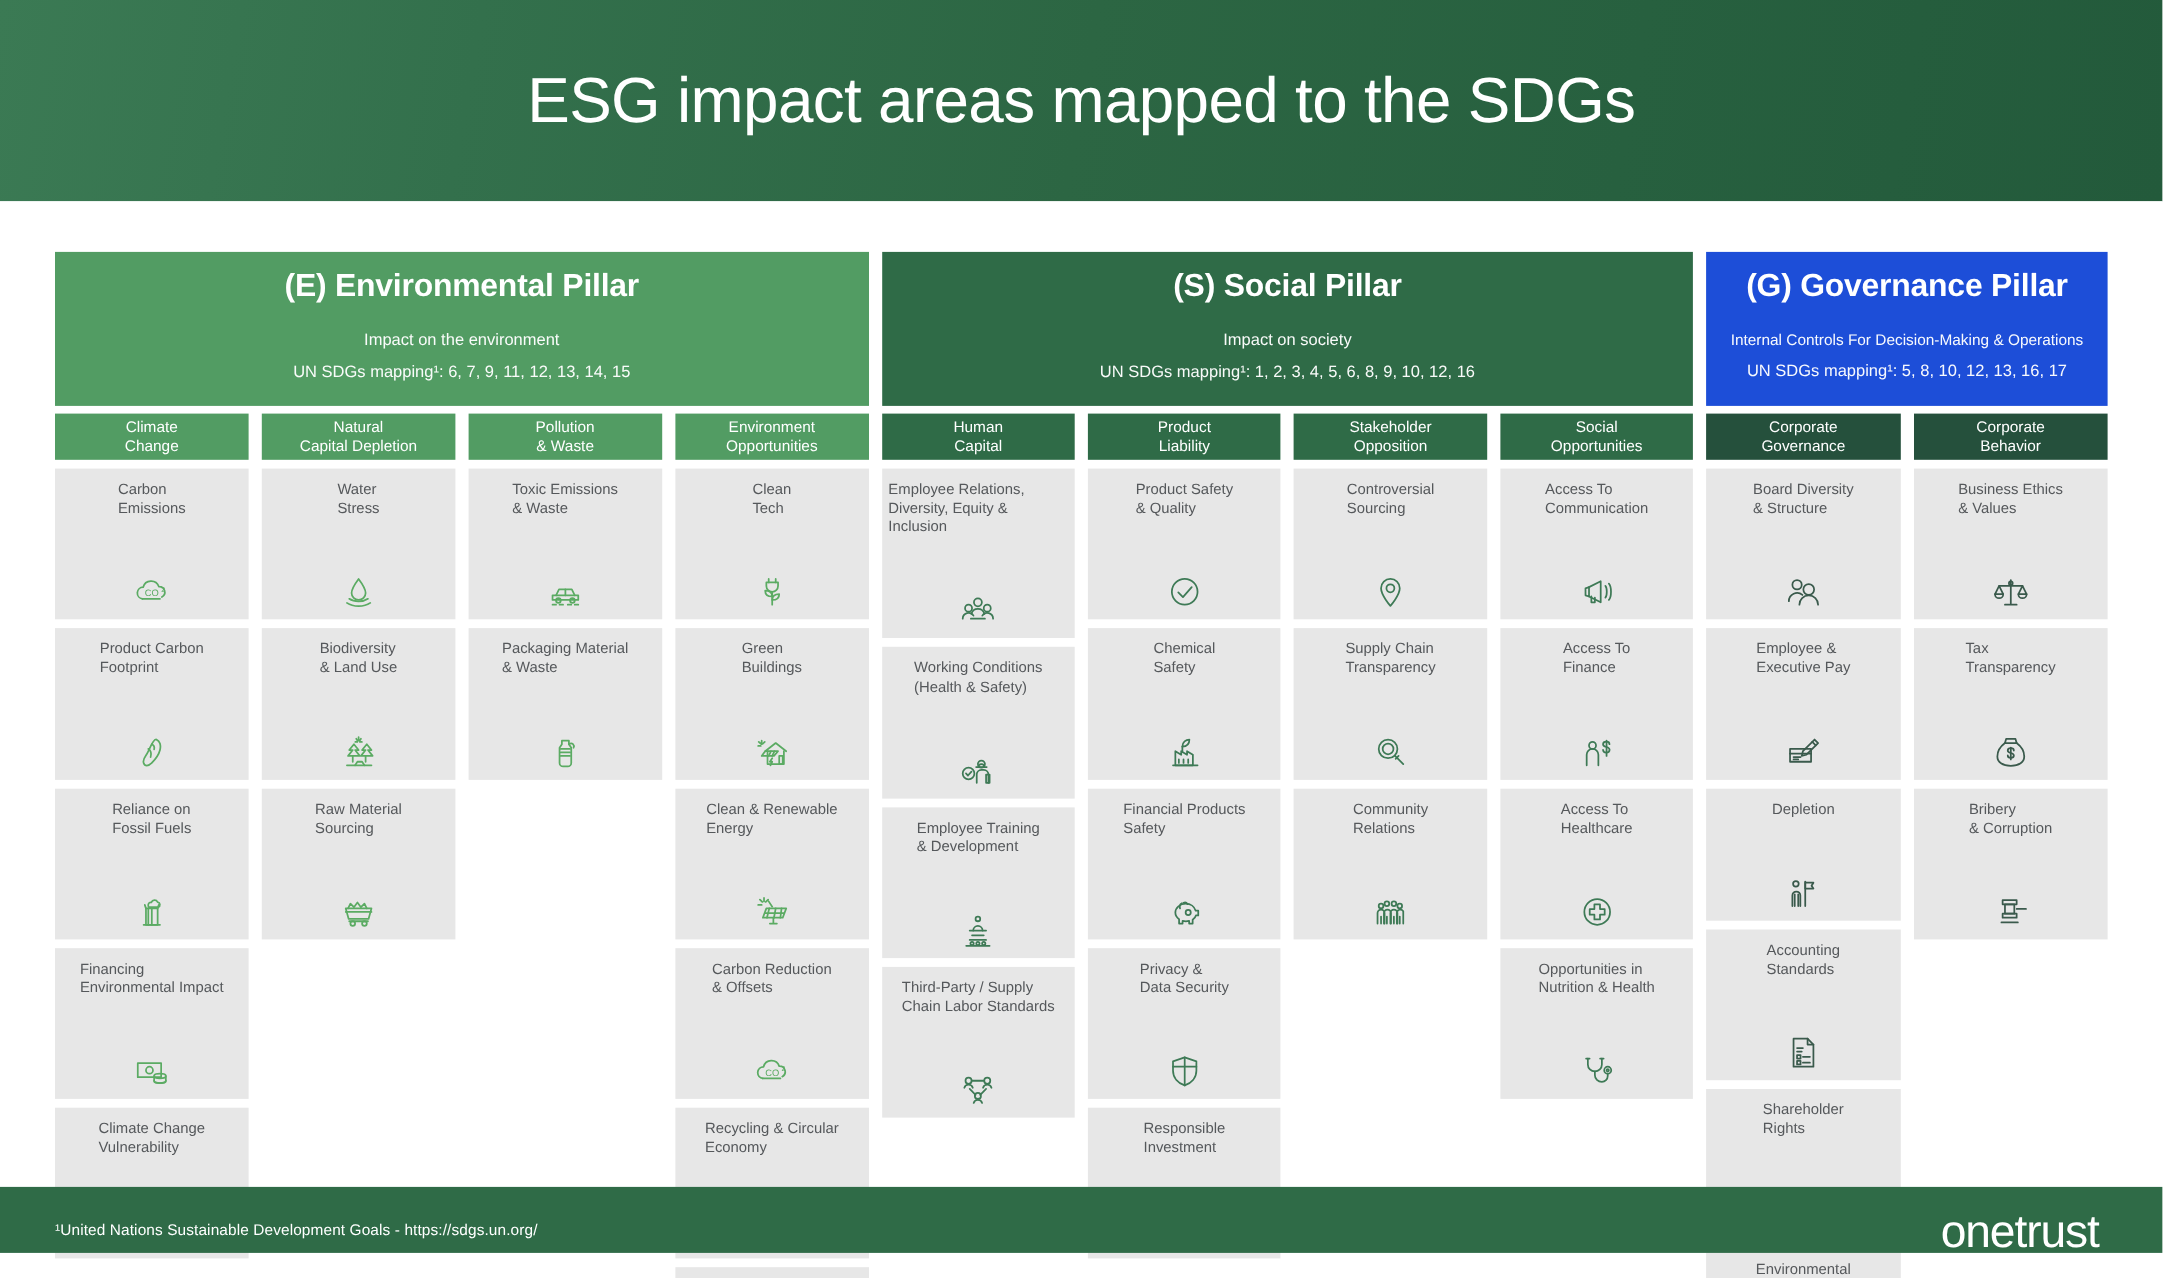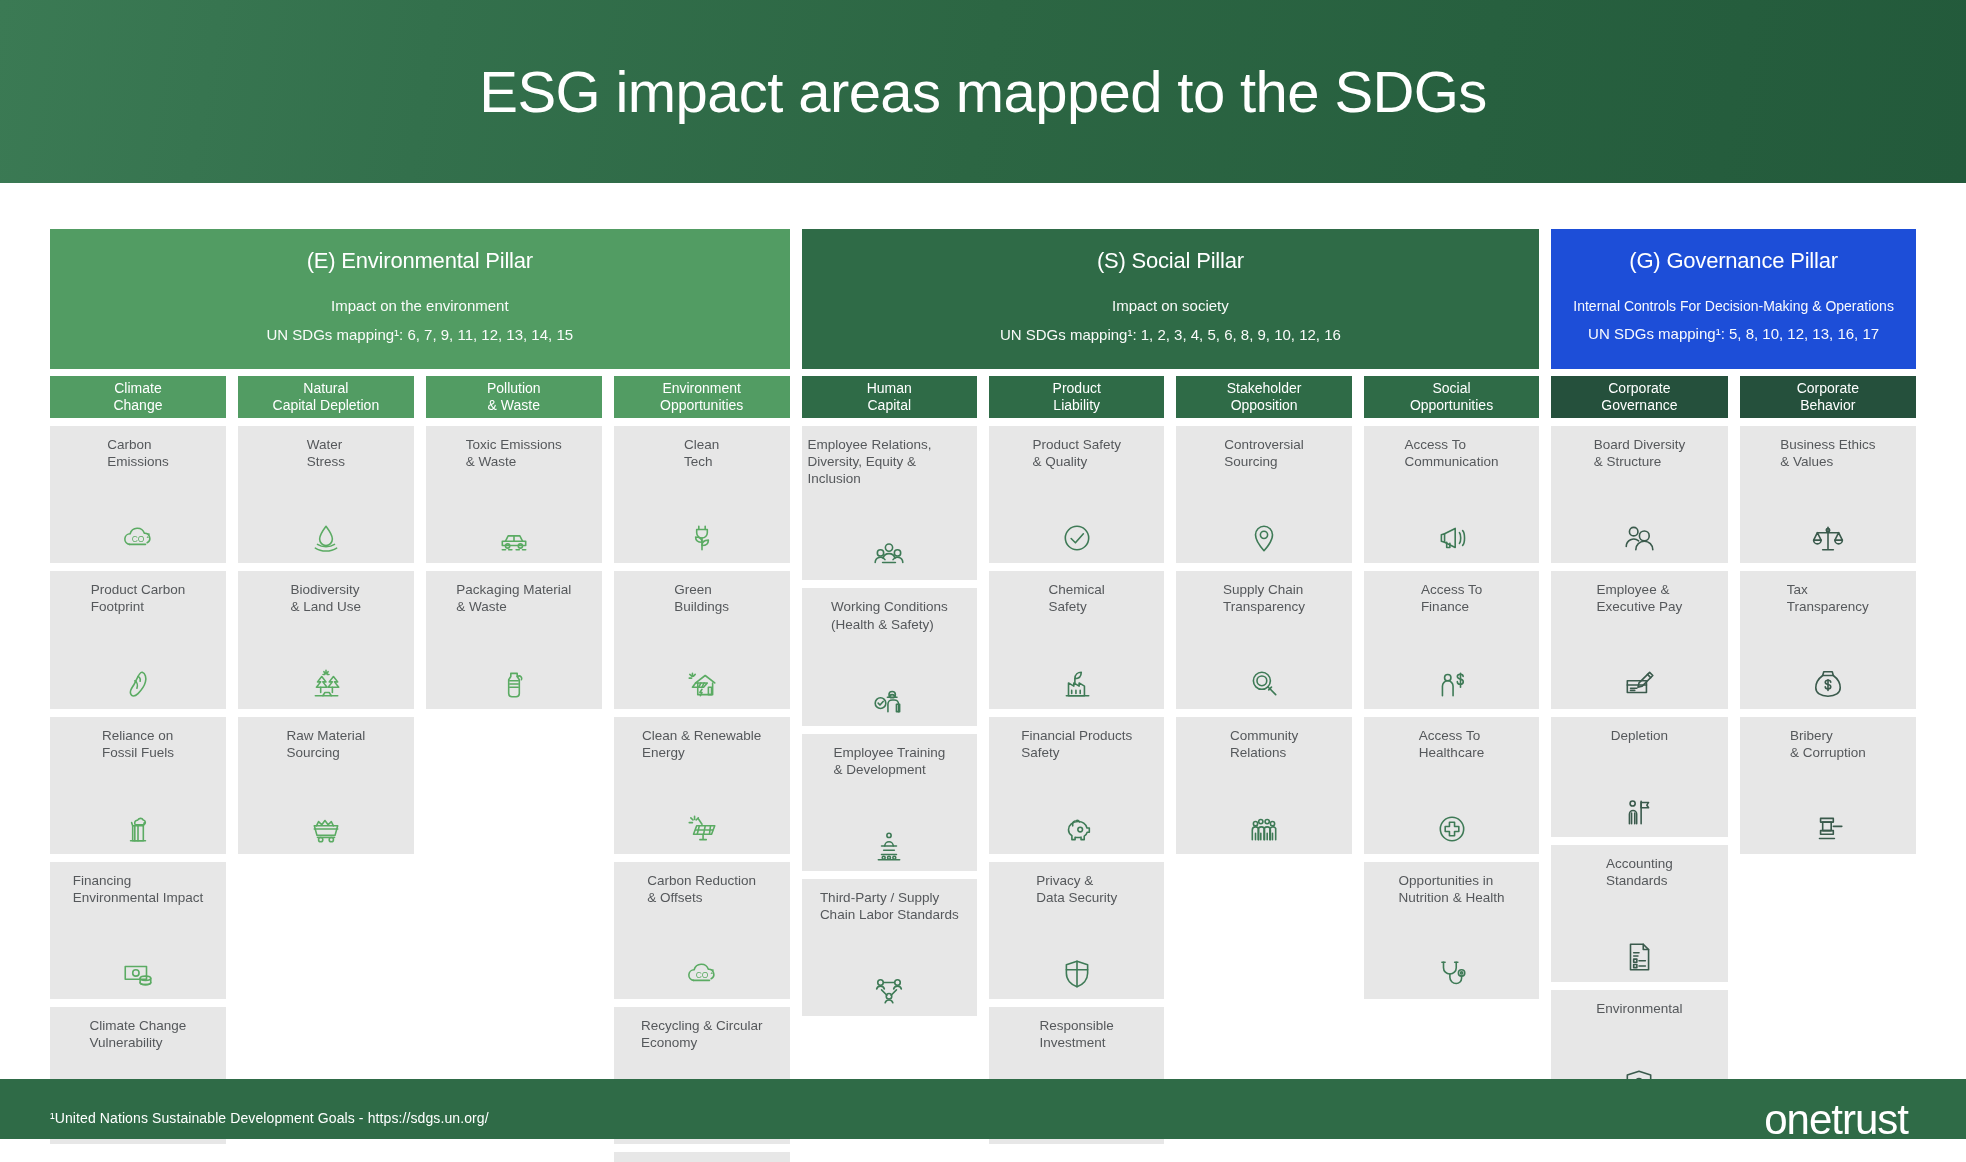--- a/index.html
+++ b/index.html
@@ -35,21 +35,21 @@
 
   .pillar-banner{
     height:140px;box-sizing:border-box;
     display:flex;flex-direction:column;align-items:center;justify-content:center;
     padding:10px 8px 14px;color:#ffffff;text-align:center;
   }
   .pillar-e .pillar-banner{background:#529c63;}
   .pillar-s .pillar-banner{background:#2f6b47;}
   .pillar-g .pillar-banner{background:#1d4ed8;}
 
-  .pillar-name{font-size:22px;font-weight:400;line-height:1.1;margin-bottom:23px;letter-spacing:-0.2px;}
+  .pillar-name{font-size:29px;font-weight:700;line-height:1.1;margin-bottom:23px;letter-spacing:-0.2px;}
   .pillar-sub{font-size:15px;font-weight:400;line-height:1.35;margin-bottom:9px;opacity:.97;}
   .pillar-map{font-size:15px;font-weight:400;line-height:1.35;opacity:.97;}
   .pillar-g .pillar-sub{font-size:14px;}
   .pillar-g .pillar-map{font-size:15px;}
 
   .cols{display:flex;gap:12px;margin-top:7px;align-items:flex-start;}
   .col{flex:1 1 0;display:flex;flex-direction:column;gap:8px;min-width:0;}
 
   .col-head{
     height:42px;box-sizing:border-box;
@@ -608,20 +608,33 @@
                   <path d="M8 4h12l5 5v19H8z"></path>
                   <path d="M20 4v5h5"></path>
                   <path d="M11 12h5M11 15h4"></path>
                   <rect x="11" y="18" width="3" height="3"></rect>
                   <rect x="11" y="23" width="3" height="3"></rect>
                   <path d="M16 19.5h6M16 24.5h6"></path>
                 </svg>
               </div>
             </div>
             <div class="cell">
+              <div class="cell-label"><span>Shareholder</span><br><span>Rights</span></div>
+              <div class="cell-icon">
+                <svg viewBox="0 0 32 32">
+                  <circle cx="10" cy="9" r="4.4"></circle>
+                  <path d="M3 26a7.4 7.4 0 0 1 13-4.8"></path>
+                  <path d="M19 14v12M24 14v12M29 14v12"></path>
+                  <circle cx="19" cy="18" r="1.6"></circle>
+                  <circle cx="24" cy="22" r="1.6"></circle>
+                  <circle cx="29" cy="18" r="1.6"></circle>
+                </svg>
+              </div>
+            </div>
+            <div class="cell">
               <div class="cell-label"><span>Environmental</span></div>
               <div class="cell-icon">
                 <svg viewBox="0 0 32 32">
                   <path d="M16 3l11 3.6v8.2C27 21.6 22.2 26.6 16 29 9.8 26.6 5 21.6 5 14.8V6.6L16 3Z"></path>
                   <rect x="11.5" y="15" width="9" height="8"></rect>
                   <path d="M13.5 15v-2.5a2.5 2.5 0 0 1 5 0V15"></path>
                   <circle cx="16" cy="19" r="1"></circle>
                 </svg>
               </div>
             </div>

